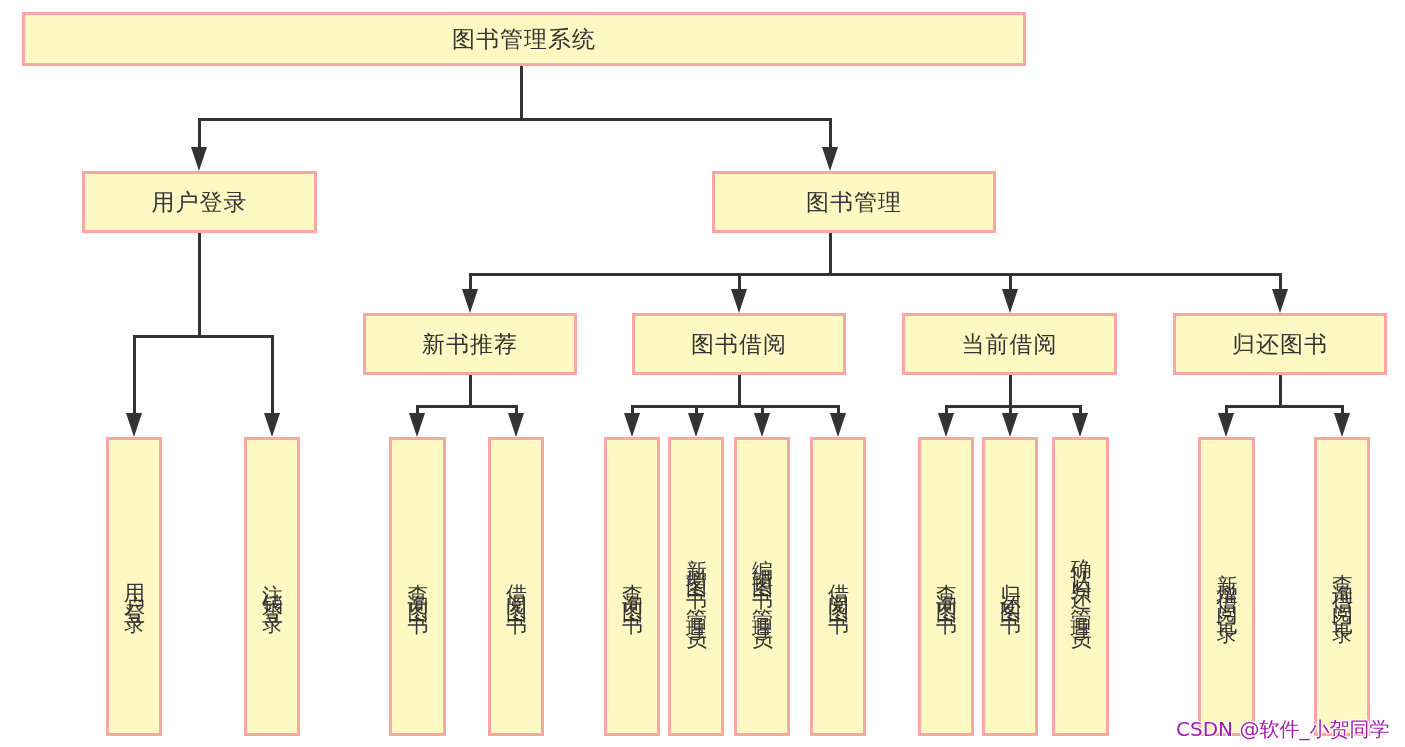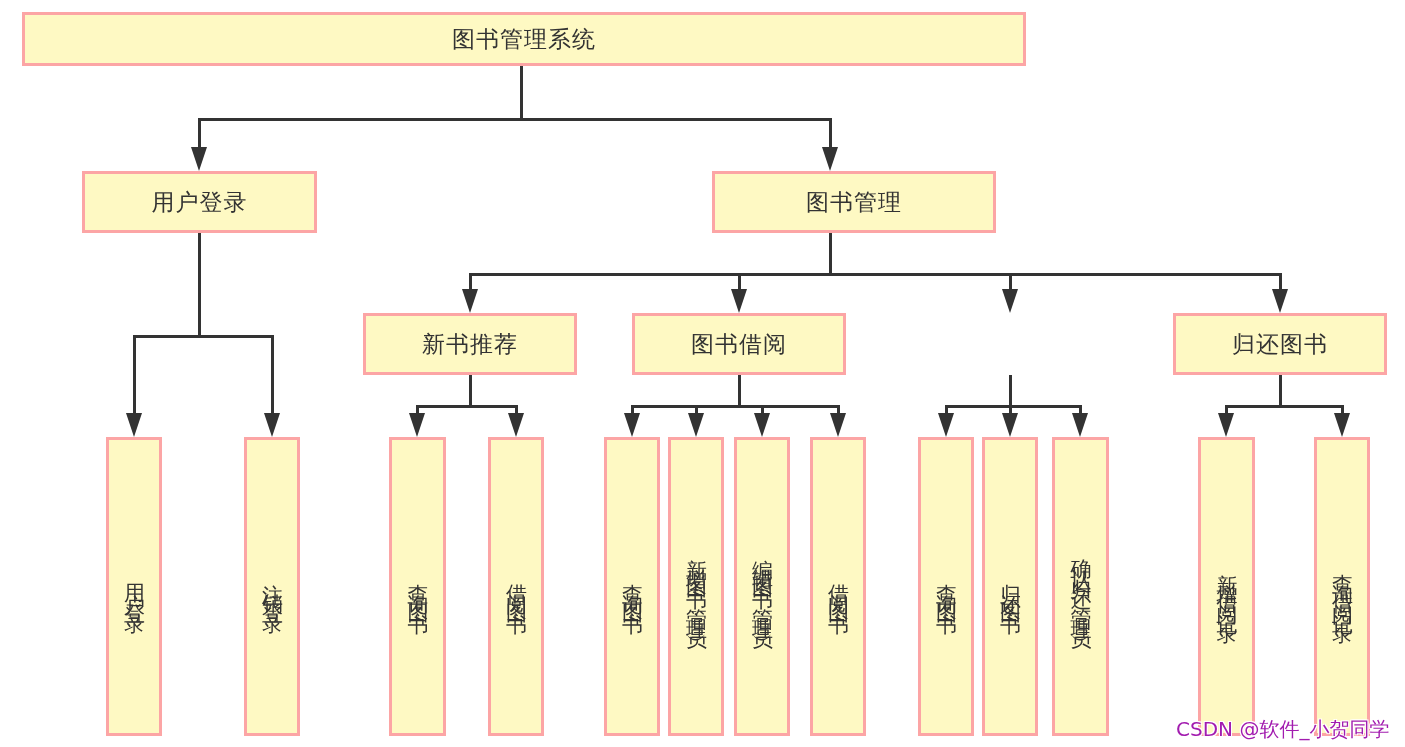--- a/index.html
+++ b/index.html
@@ -90,20 +90,21 @@
   <div class="arrow" style="left:462px;top:289px"></div>
   <div class="line" style="left:738px;top:276px;width:3px;height:15px"></div>
   <div class="arrow" style="left:731px;top:289px"></div>
   <div class="line" style="left:1009px;top:276px;width:3px;height:15px"></div>
   <div class="arrow" style="left:1002px;top:289px"></div>
   <div class="line" style="left:1279px;top:276px;width:3px;height:15px"></div>
   <div class="arrow" style="left:1272px;top:289px"></div>
 
   <div class="node" style="left:363px;top:313px;width:214px;height:62px">新书推荐</div>
   <div class="node" style="left:632px;top:313px;width:214px;height:62px">图书借阅</div>
+  <div class="node" style="left:902px;top:313px;width:215px;height:62px">当前借阅</div>
   <div class="node" style="left:1173px;top:313px;width:214px;height:62px">归还图书</div>
 
   <div class="line" style="left:469px;top:375px;width:3px;height:33px"></div>
   <div class="line" style="left:416px;top:405px;width:102px;height:3px"></div>
   <div class="line" style="left:416px;top:408px;width:3px;height:7px"></div>
   <div class="arrow" style="left:409px;top:413px"></div>
   <div class="line" style="left:515px;top:408px;width:3px;height:7px"></div>
   <div class="arrow" style="left:508px;top:413px"></div>
 
   <div class="line" style="left:738px;top:375px;width:3px;height:33px"></div>

